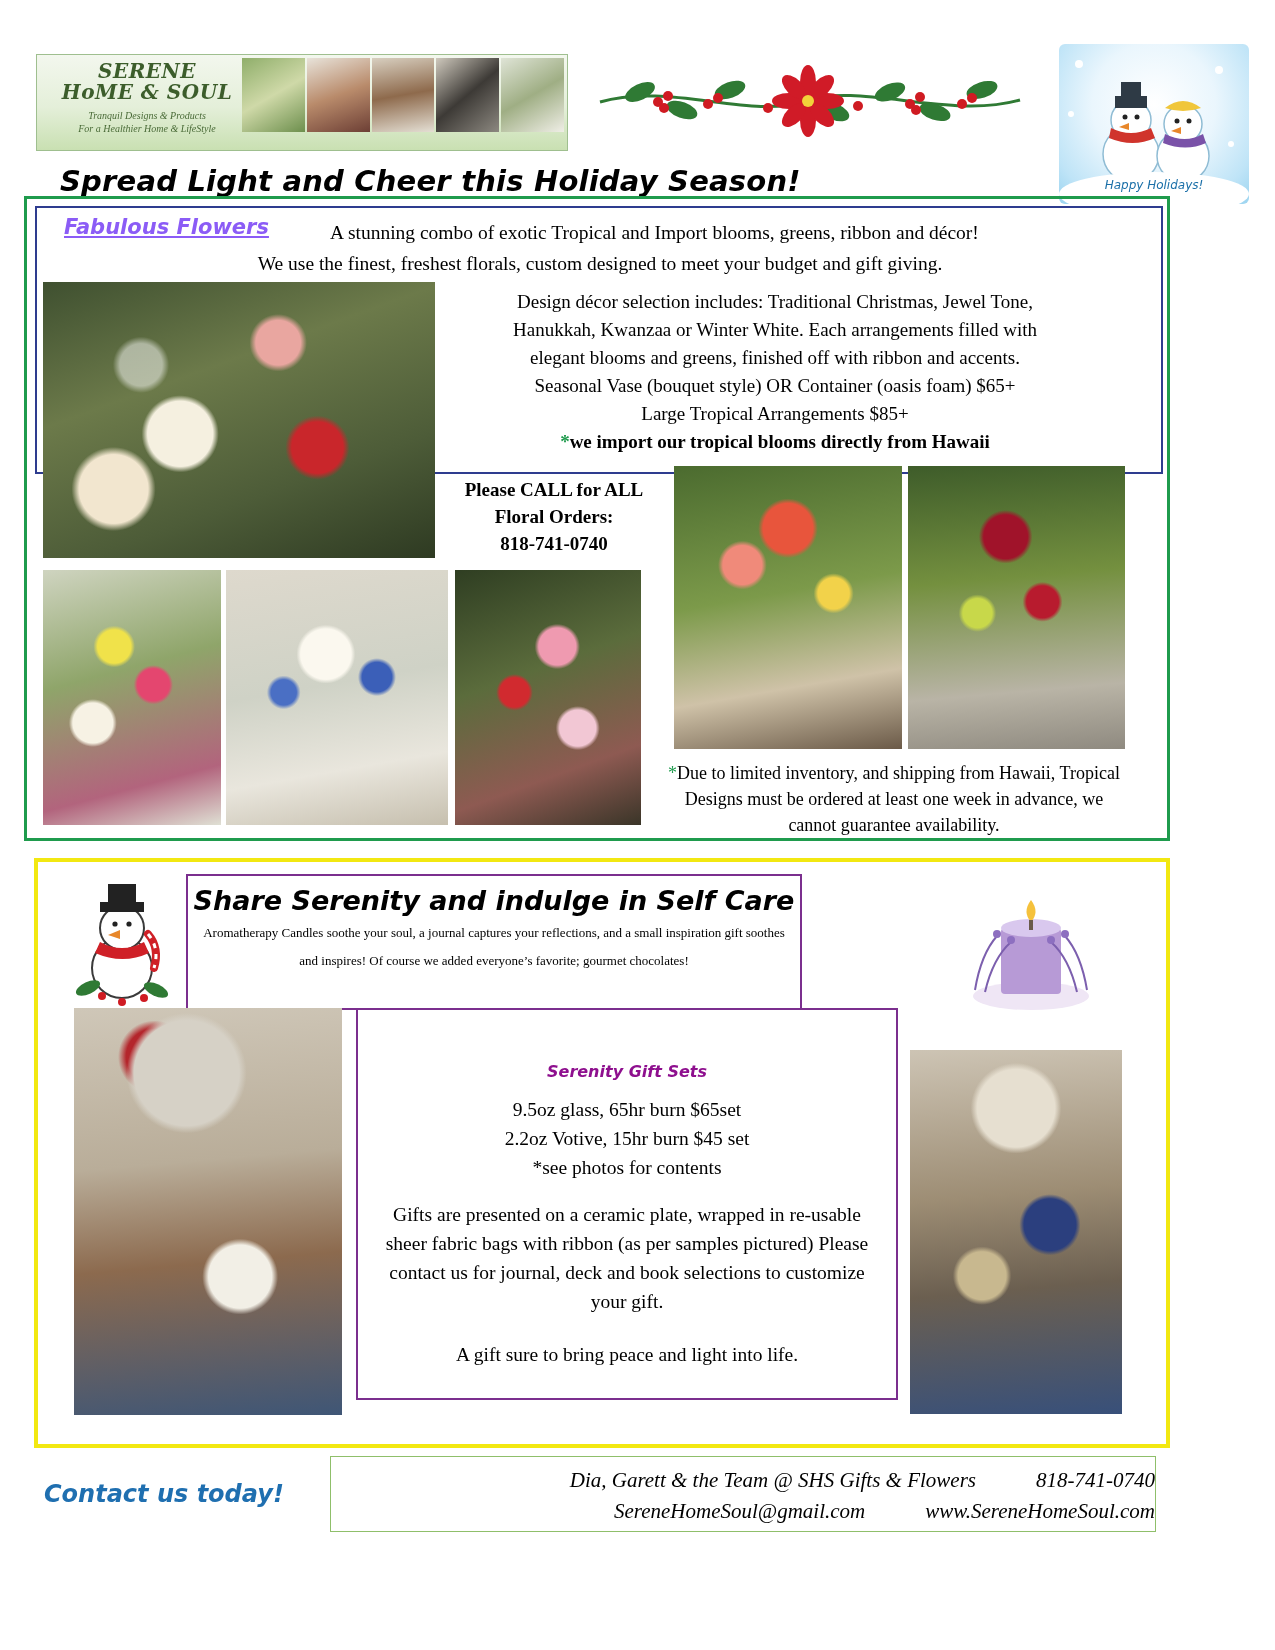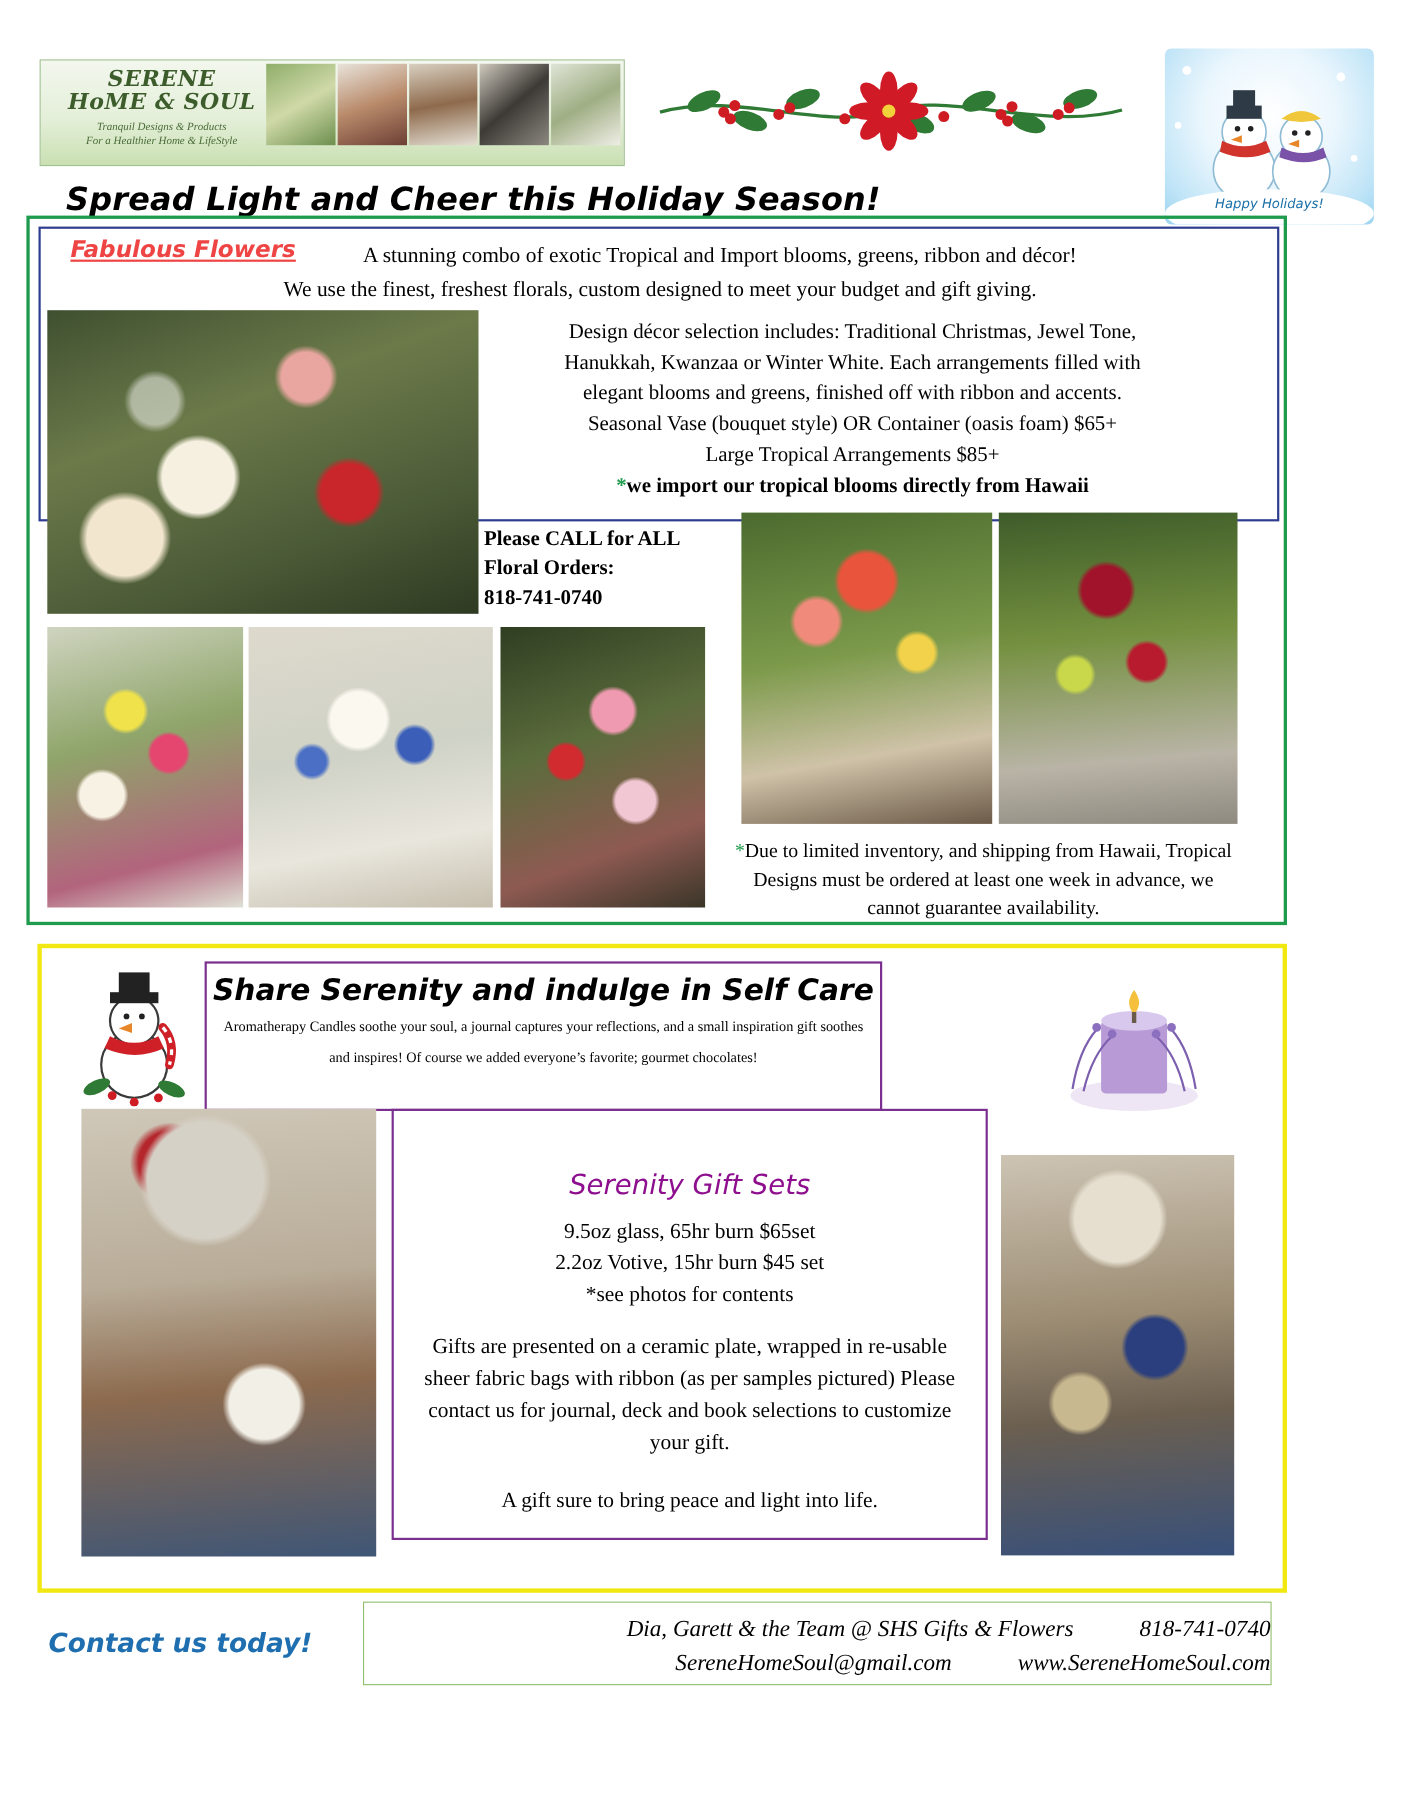--- a/index.html
+++ b/index.html
@@ -135,21 +135,21 @@
     box-sizing: border-box;
   }
   .ff-title {
     position: absolute;
     left: 40px;
     top: 14px;
     font-family: "DejaVu Sans", sans-serif;
     font-weight: bold;
     font-style: italic;
     font-size: 21px;
-    color: #ef4444;
+    color: #8b5cf6;
     text-decoration: underline;
   }
   .ff-lead {
     position: absolute;
     left: 300px;
     top: 18px;
     width: 815px;
     font-size: 19.5px;
     line-height: 27px;
   }
@@ -189,21 +189,21 @@
       radial-gradient(circle at 25% 30%, rgba(255,255,255,0.5) 0 6%, transparent 8%),
       radial-gradient(circle at 60% 22%, #e9a6a0 0 7%, transparent 9%),
       radial-gradient(circle at 35% 55%, #f5f0e0 0 11%, transparent 13%),
       radial-gradient(circle at 70% 60%, #c9262b 0 8%, transparent 10%),
       radial-gradient(circle at 18% 75%, #f2e6cf 0 9%, transparent 11%),
       linear-gradient(160deg, #3f5030 0%, #6c7a4a 35%, #4d5c38 70%, #2e3a22 100%);
   }
   .call-box {
     position: absolute;
     left: 440px; top: 466px; width: 228px; height: 100px;
-    text-align: left;
+    text-align: center;
     font-weight: bold;
     font-size: 19px;
     line-height: 27px;
     padding-top: 10px;
     box-sizing: border-box;
   }
   .p-trop1 {
     left: 674px; top: 466px; width: 228px; height: 283px;
     background:
       radial-gradient(circle at 50% 22%, #e8553c 0 10%, transparent 12%),
@@ -309,23 +309,23 @@
   }
   .gift-box {
     position: absolute;
     left: 356px; top: 1008px; width: 542px; height: 392px;
     border: 2px solid #7b2f8e;
     box-sizing: border-box;
   }
   .gift-title {
     text-align: center;
     font-family: "DejaVu Sans", sans-serif;
-    font-weight: normal;
-    font-style: italic;
-    font-size: 25px;
+    font-weight: bold;
+    font-style: italic;
+    font-size: 16px;
     color: #8e0f8e;
     margin-top: 52px;
   }
   .gift-lines {
     text-align: center;
     font-size: 19.5px;
     line-height: 29px;
     margin-top: 14px;
   }
   .gift-para {

